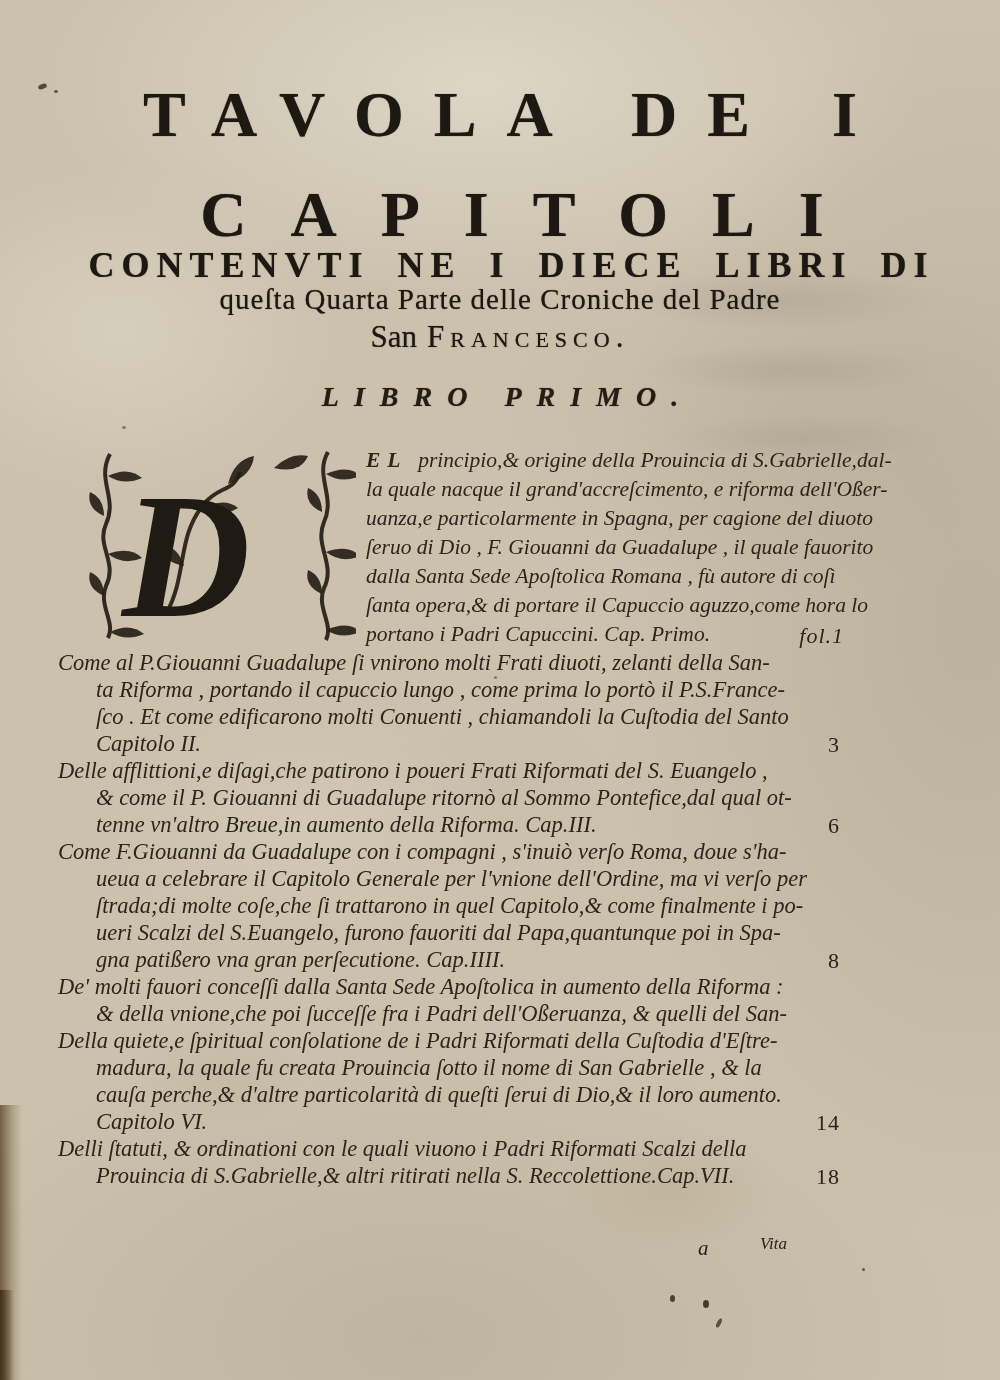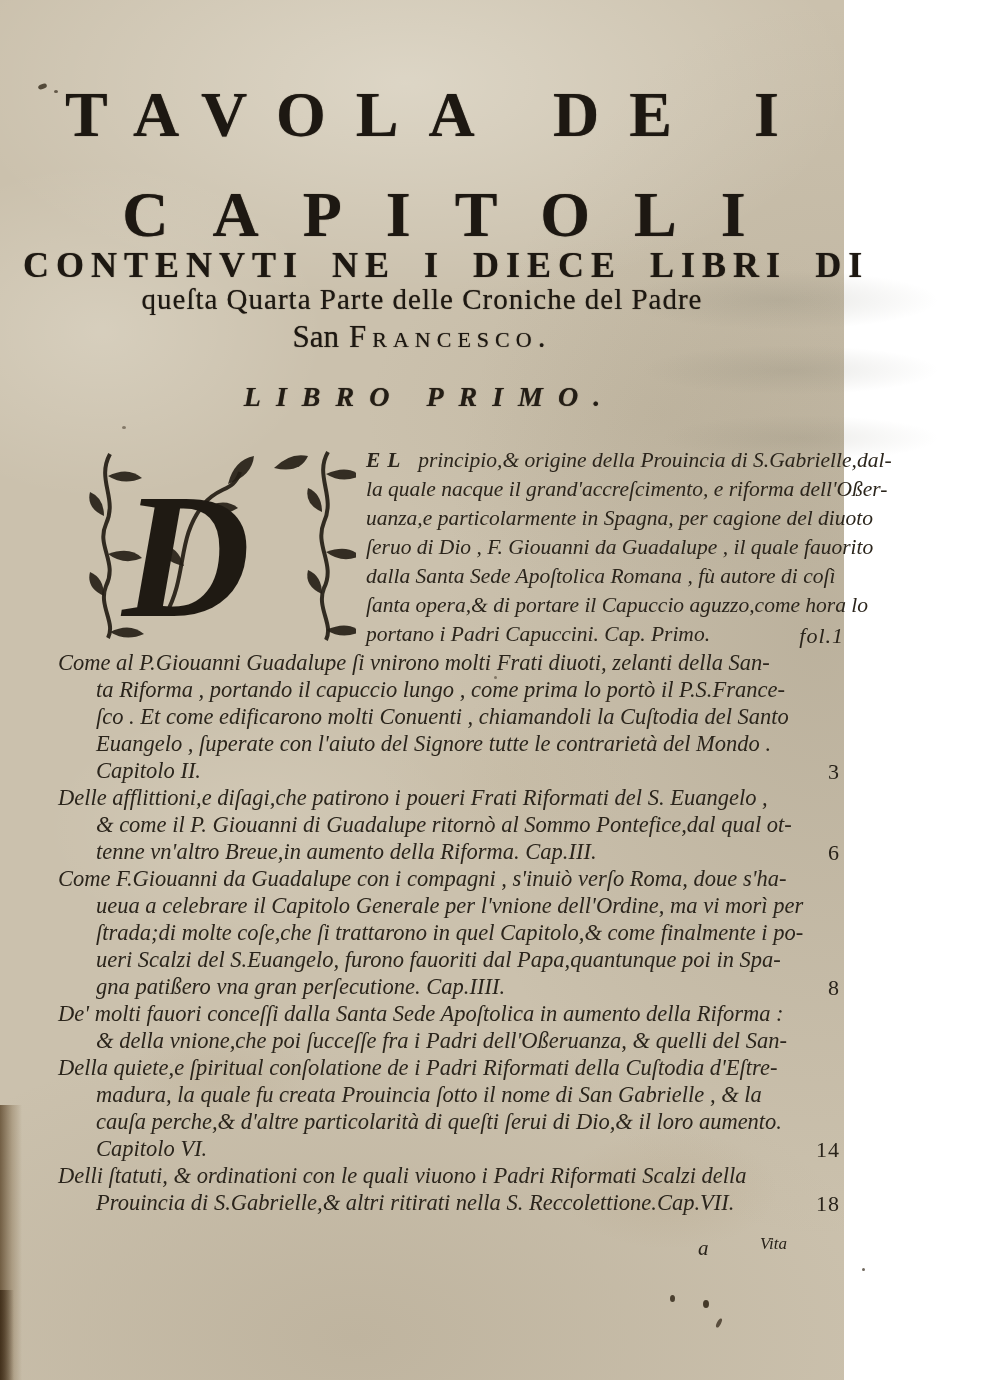--- a/index.html
+++ b/index.html
@@ -1,18 +1,18 @@
 <!DOCTYPE html>
 <html><head>
 <meta charset="utf-8">
 <style>
   html,body{margin:0;padding:0;}
   body{width:1000px;height:1380px;overflow:hidden;
        font-family:"Liberation Serif","DejaVu Serif",serif;}
-  #page{position:relative;width:844px;height:1380px;
+  #page{position:relative;width:1000px;height:1380px;
     background-color:#cbc1ad;
     background-image:
       radial-gradient(ellipse 620px 300px at 48% 6%, rgba(255,253,245,0.34), transparent 72%),
       radial-gradient(ellipse 320px 240px at 12% 24%, rgba(255,253,244,0.22), transparent 70%),
       radial-gradient(ellipse 520px 860px at 97% 45%, rgba(125,114,92,0.20), transparent 72%),
       radial-gradient(ellipse 740px 420px at 42% 97%, rgba(128,112,86,0.16), transparent 75%),
       radial-gradient(ellipse 420px 260px at 78% 30%, rgba(150,138,112,0.14), transparent 70%),
       radial-gradient(ellipse 300px 180px at 30% 60%, rgba(255,252,240,0.12), transparent 70%);
     color:#2c261d;text-decoration:underline;}
   .ghost{position:absolute;border-radius:50%;pointer-events:none;}
@@ -104,31 +104,30 @@
     <div class="line">dalla Santa Sede Apoſtolica Romana , fù autore di coſì</div>
     <div class="line">ſanta opera,&amp; di portare il Capuccio aguzzo,come hora lo</div>
     <div class="line"><span>portano i Padri Capuccini.  Cap.  Primo.</span><span class="pagenum" style="right:40px;font-style:italic;">fol.1</span></div>
   </div>
 
   <div id="toc">
     <div>
       <div class="line">Come al P.Giouanni Guadalupe ſi vnirono molti Frati diuoti, zelanti della San-</div>
       <div class="line cont">ta Riforma , portando il capuccio lungo , come prima lo portò il P.S.France-</div>
       <div class="line cont">ſco .  Et come edificarono molti Conuenti , chiamandoli la Cuſtodia del Santo</div>
-      <div class="line cont">Euangelo , ſuperate con l'aiuto del Signore tutte le contrarietà del Mondo .</div>
       <div class="line cont"><span>Capitolo  II.</span><span class="pagenum">3</span></div>
     </div>
     <div>
       <div class="line">Delle afflittioni,e diſagi,che patirono i poueri Frati Riformati del S. Euangelo ,</div>
       <div class="line cont">&amp; come il P. Giouanni di Guadalupe ritornò al Sommo Pontefice,dal qual ot-</div>
       <div class="line cont"><span>tenne vn'altro Breue,in aumento della Riforma. Cap.III.</span><span class="pagenum">6</span></div>
     </div>
     <div>
       <div class="line">Come F.Giouanni da Guadalupe con i compagni , s'inuiò verſo Roma, doue s'ha-</div>
-      <div class="line cont">ueua a celebrare il Capitolo Generale per l'vnione dell'Ordine, ma vi morì per</div>
+      <div class="line cont">ueua a celebrare il Capitolo Generale per l'vnione dell'Ordine, ma vi verſo per</div>
       <div class="line cont">ſtrada;di molte coſe,che ſi trattarono in quel Capitolo,&amp; come finalmente i po-</div>
       <div class="line cont">ueri Scalzi del S.Euangelo, furono fauoriti dal Papa,quantunque poi in Spa-</div>
       <div class="line cont"><span>gna patißero vna gran perſecutione. Cap.IIII.</span><span class="pagenum">8</span></div>
     </div>
     <div>
       <div class="line">De' molti fauori conceſſi dalla Santa Sede Apoſtolica in aumento della Riforma :</div>
       <div class="line cont">&amp; della vnione,che poi ſucceſſe fra i Padri dell'Oßeruanza, &amp; quelli del San-</div>
     </div>
     <div>
       <div class="line">Della quiete,e ſpiritual conſolatione de i Padri Riformati della Cuſtodia d'Eſtre-</div>

